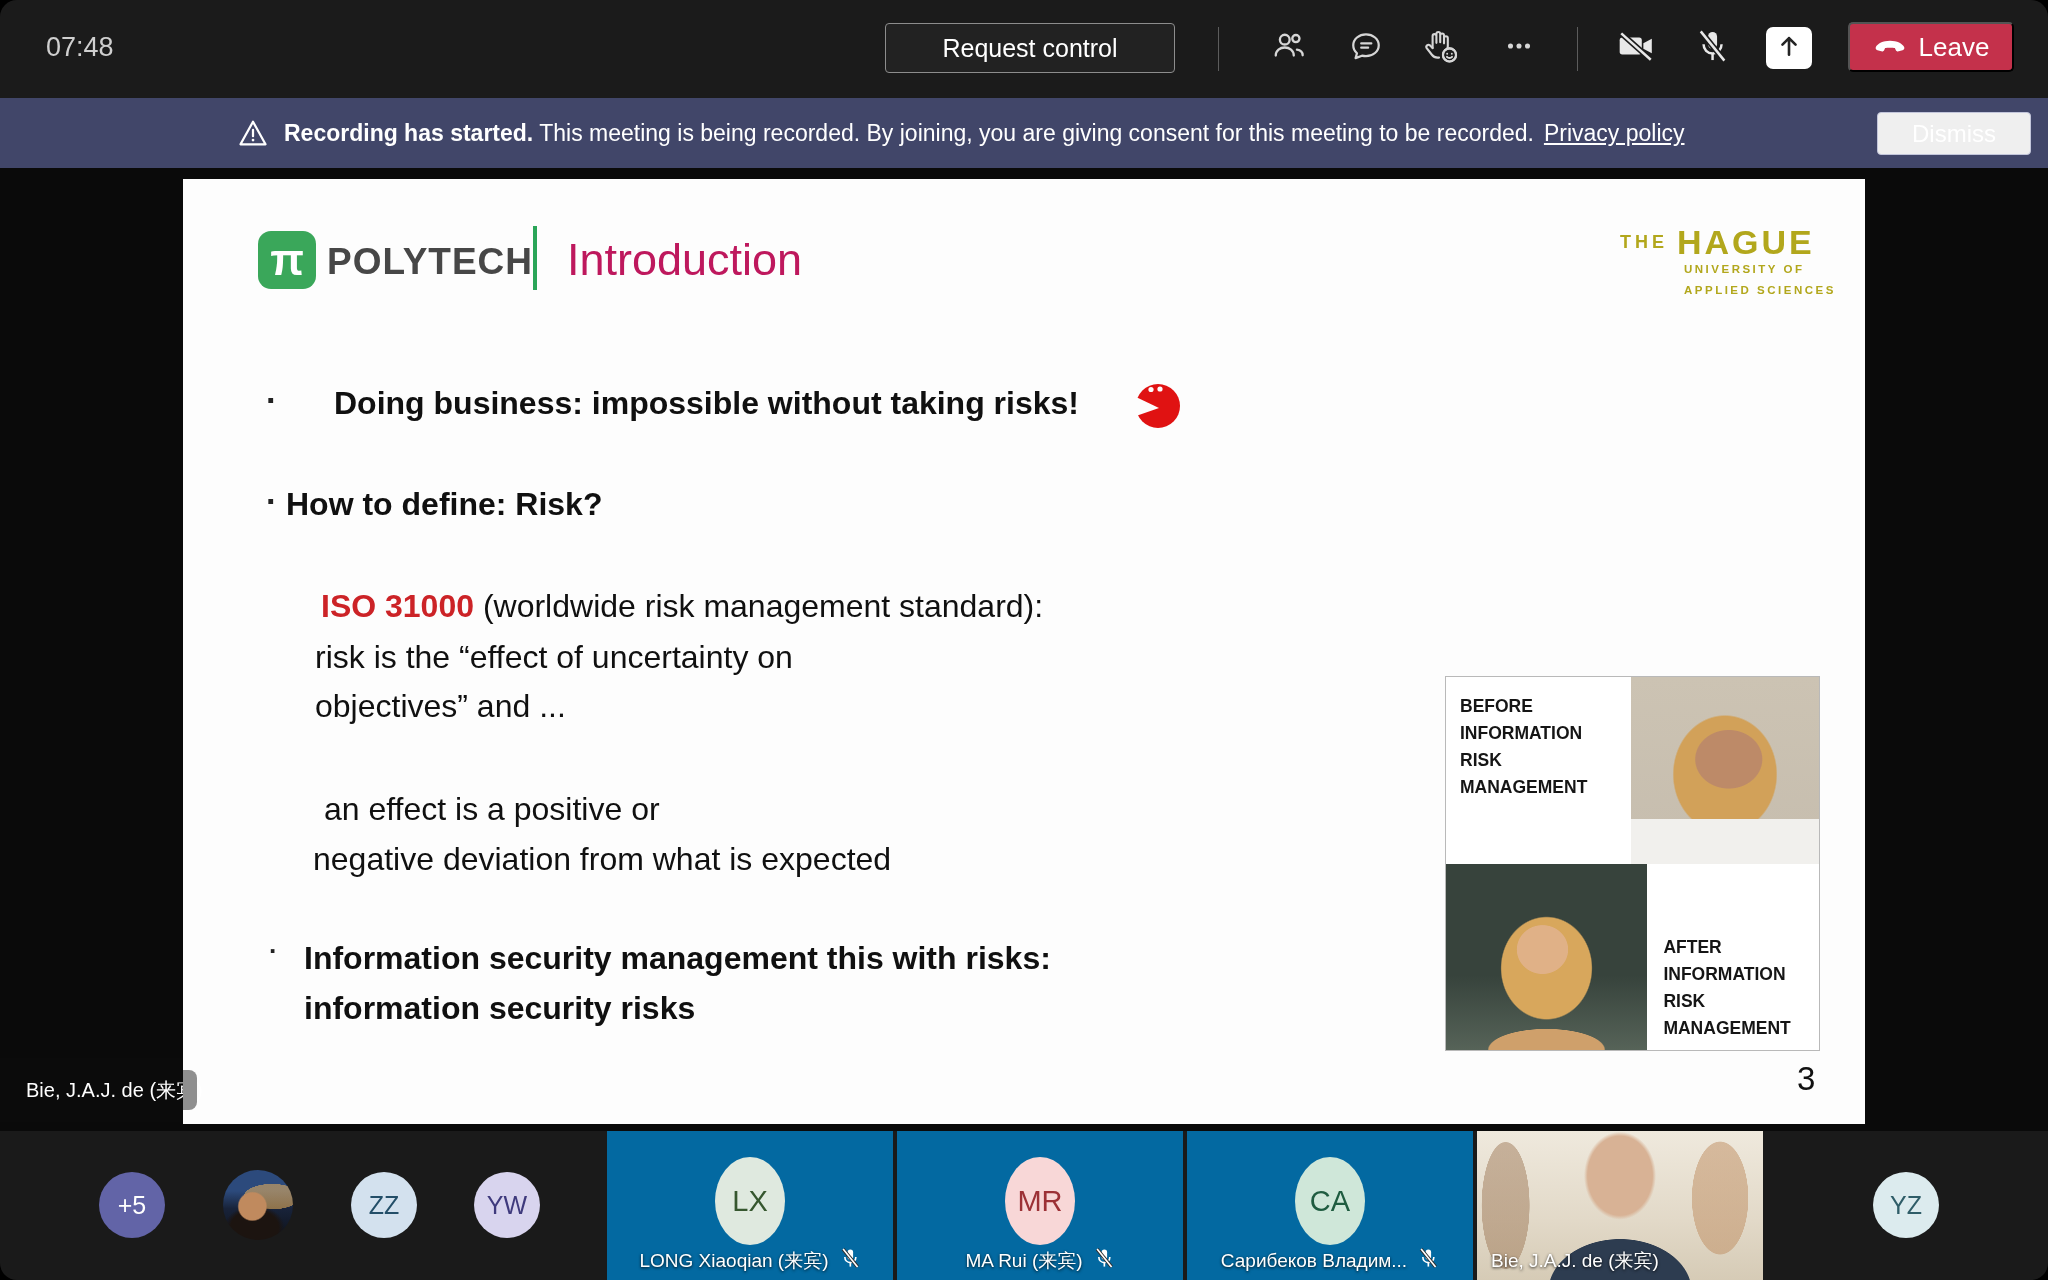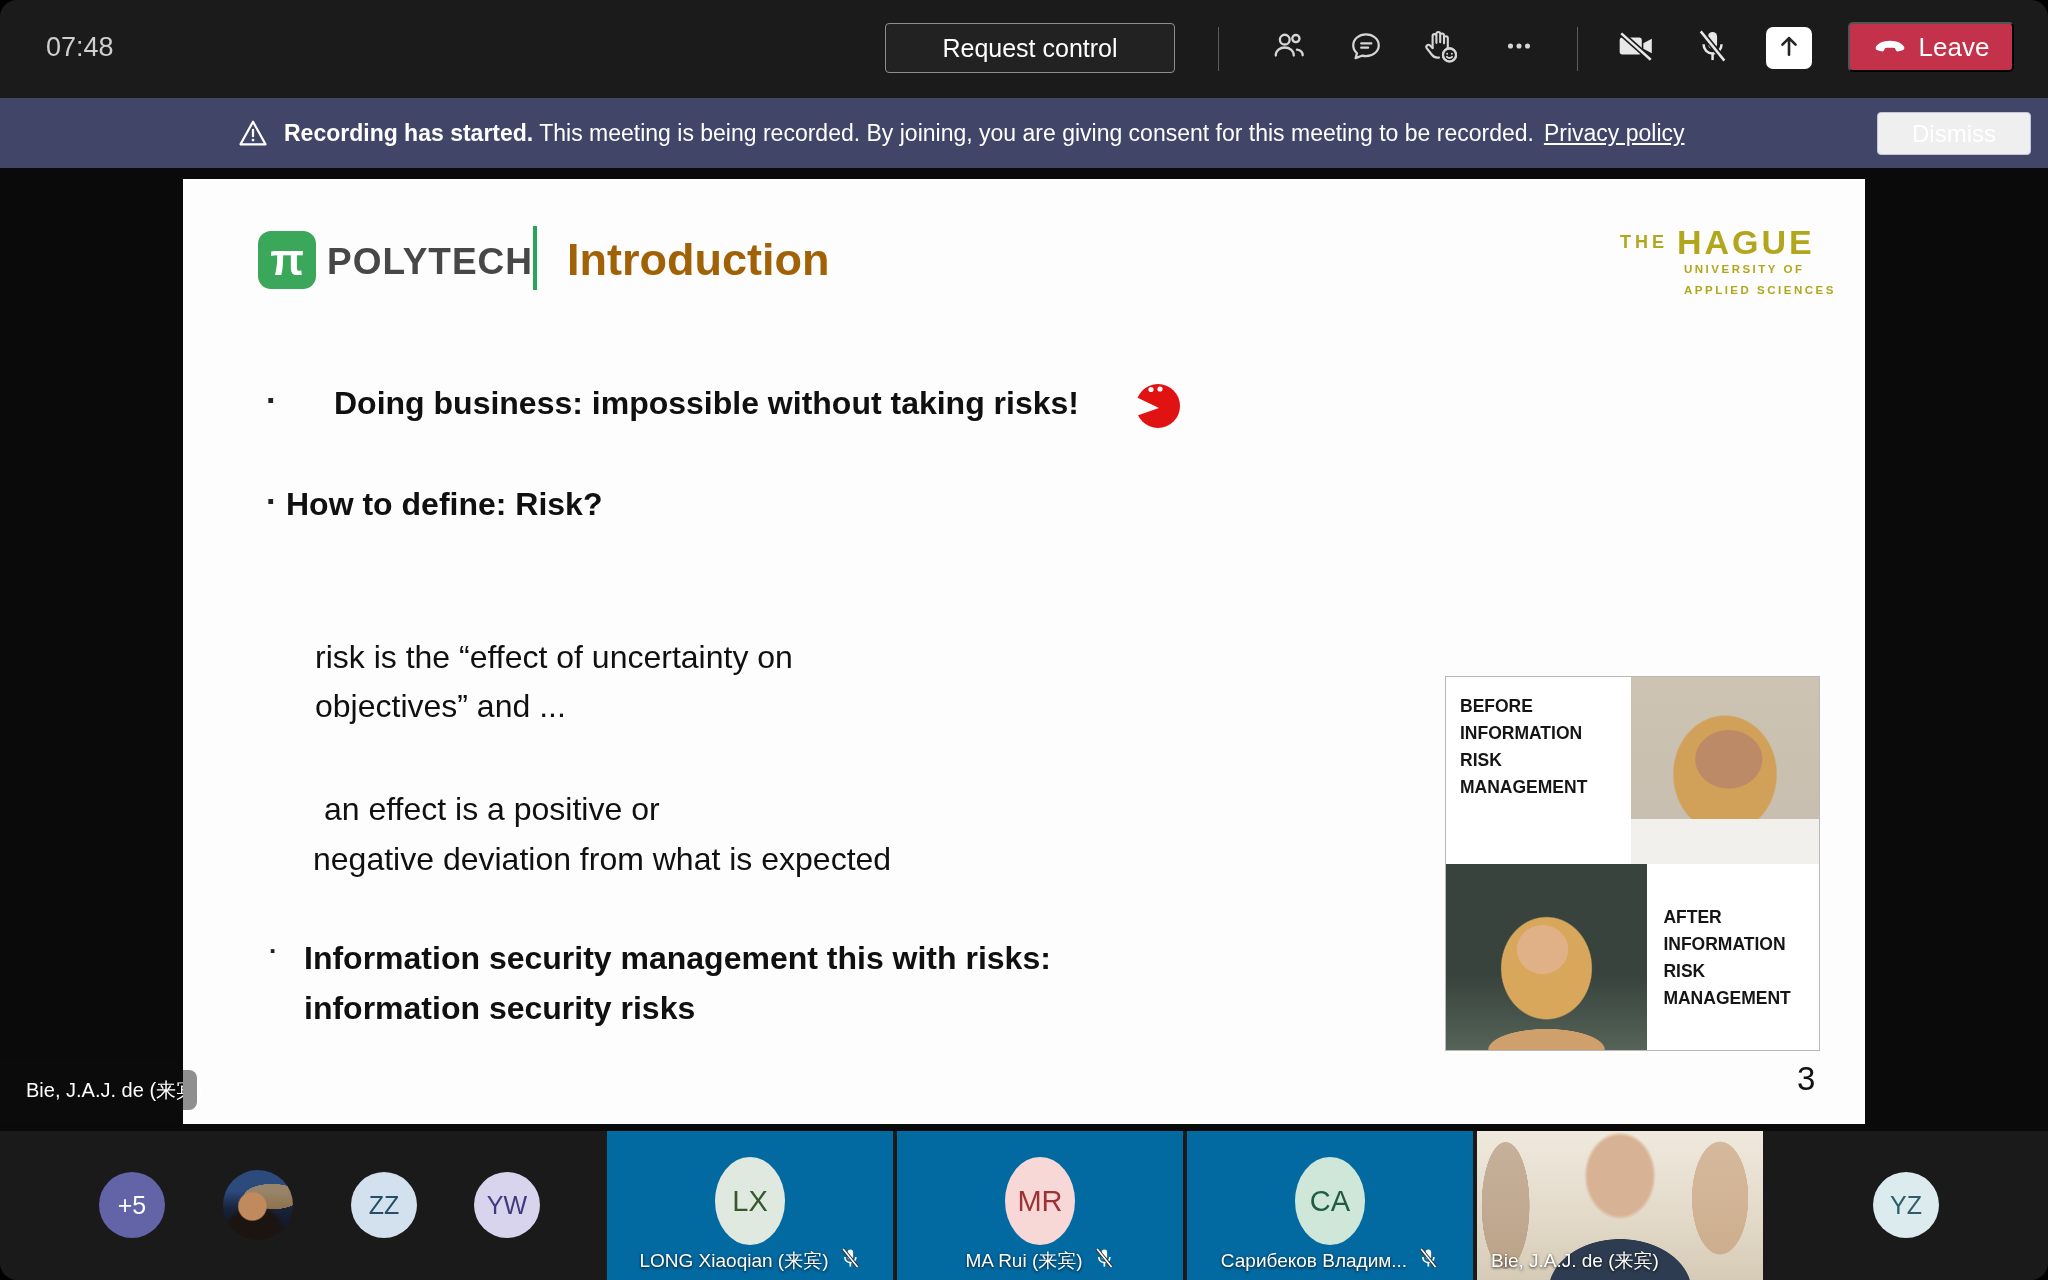--- a/index.html
+++ b/index.html
@@ -30,40 +30,40 @@
                  border-radius: 4px; color: #fff; font-size: 24px; display: flex; align-items: center; justify-content: center; cursor: pointer; }
 
   
   .stage { position: absolute; top: 168px; left: 0; right: 0; height: 963px; background: #0a0a0a; }
   .slide { position: absolute; left: 183px; top: 11px; width: 1682px; height: 945px; background: #fdfdfd; color: #111; }
 
   .logo-box { position: absolute; left: 75px; top: 52px; width: 58px; height: 58px; background: #3aa75a; border-radius: 13px;
               color: #fff; display: flex; align-items: center; justify-content: center; font-size: 44px; font-weight: bold; }
   .brand-name { position: absolute; left: 144px; top: 62px; font-size: 37px; font-weight: bold; color: #474747; letter-spacing: 1px; }
   .title-divider { position: absolute; left: 350px; top: 47px; width: 4px; height: 64px; background: #2aa558; }
-  .slide-title { position: absolute; left: 384px; top: 55px; font-size: 45px; font-weight: bold; color: #a16207; }
+  .slide-title { position: absolute; left: 384px; top: 55px; font-size: 45px; font-weight: normal; color: #be185d; }
 
   .hague { position: absolute; left: 1437px; top: 46px; color: #b2a71c; }
   .hague-top { display: flex; align-items: flex-start; gap: 9px; }
   .hague-the { font-size: 18px; font-weight: bold; letter-spacing: 4px; margin-top: 7px; }
   .hague-name { font-size: 34px; font-weight: bold; letter-spacing: 3px; line-height: 1; }
   .hague-sub { font-size: 11.5px; font-weight: bold; letter-spacing: 2.5px; margin-left: 64px; line-height: 1.8; }
 
   .b-dot { position: absolute; font-size: 34px; font-weight: bold; color: #222; }
   .bullet-line { position: absolute; font-size: 32px; font-weight: bold; color: #101010; white-space: nowrap; }
   .reg-line { position: absolute; font-size: 32px; color: #101010; white-space: nowrap; }
   .iso-red { color: #cc2327; font-weight: bold; }
   .pacman { position: absolute; left: 952px; top: 203px; }
 
   .meme { position: absolute; left: 1262px; top: 497px; width: 375px; height: 375px; border: 1px solid #b9b9b9;
           background: #fff; display: flex; flex-direction: column; }
   .meme-row { display: flex; flex: 1; }
   .meme-text { font-size: 17.5px; font-weight: bold; line-height: 1.55; color: #151515; width: 140px; }
   .cell-before { width: 49.5%; padding: 16px 0 0 14px; }
-  .cell-after { width: 46%; padding: 40px 0 0 16px; }
+  .cell-after { width: 46%; padding: 70px 0 0 16px; }
   .photo-iggy { width: 50.5%;
     background:
       radial-gradient(ellipse 55px 48px at 52% 44%, #bd8a68 0 60%, rgba(189,138,104,0) 62%),
       linear-gradient(180deg, rgba(0,0,0,0) 0 76%, #f1f0ed 76%),
       radial-gradient(ellipse 75px 85px at 50% 52%, #d2a159 0 68%, rgba(210,161,89,0) 70%),
       linear-gradient(180deg, #ccc3b3, #c6bdae); }
   .photo-jen { width: 54%;
     background:
       radial-gradient(ellipse 42px 40px at 48% 46%, #e0b187 0 60%, rgba(224,177,135,0) 62%),
       radial-gradient(ellipse 72px 26px at 50% 100%, #cfa06b 0 80%, rgba(207,160,107,0) 82%),
@@ -249,20 +249,23 @@
           <circle cx="23" cy="24" r="22" fill="#e01212"></circle>
           <path d="M1 15 L24 26 L1 34 Z" fill="#fdfdfd"></path>
           <circle cx="16" cy="7.5" r="2.6" fill="#fdfdfd"></circle>
             <circle cx="25" cy="7" r="2.6" fill="#fdfdfd"></circle>
         </svg>
       </span>
 
       <div class="b-dot" style="left:83px;top:303px;">·</div>
       <div class="bullet-line" style="left:103px;top:307px;">How to define: Risk?</div>
 
+      <div class="reg-line" style="left:138px;top:409px;">
+        <span class="iso-red">ISO 31000</span><span> (worldwide risk management standard):</span>
+      </div>
       <div class="reg-line" style="left:132px;top:460px;">risk is the “effect of uncertainty on</div>
       <div class="reg-line" style="left:132px;top:509px;">objectives” and ...</div>
 
       <div class="reg-line" style="left:141px;top:612px;">an effect is a positive or</div>
       <div class="reg-line" style="left:130px;top:662px;">negative deviation from what is expected</div>
 
       <div class="b-dot" style="left:86px;top:757px;font-size:26px;">·</div>
       <div class="bullet-line" style="left:121px;top:761px;">Information security management this with risks:</div>
       <div class="bullet-line" style="left:121px;top:811px;">information security risks</div>
 

